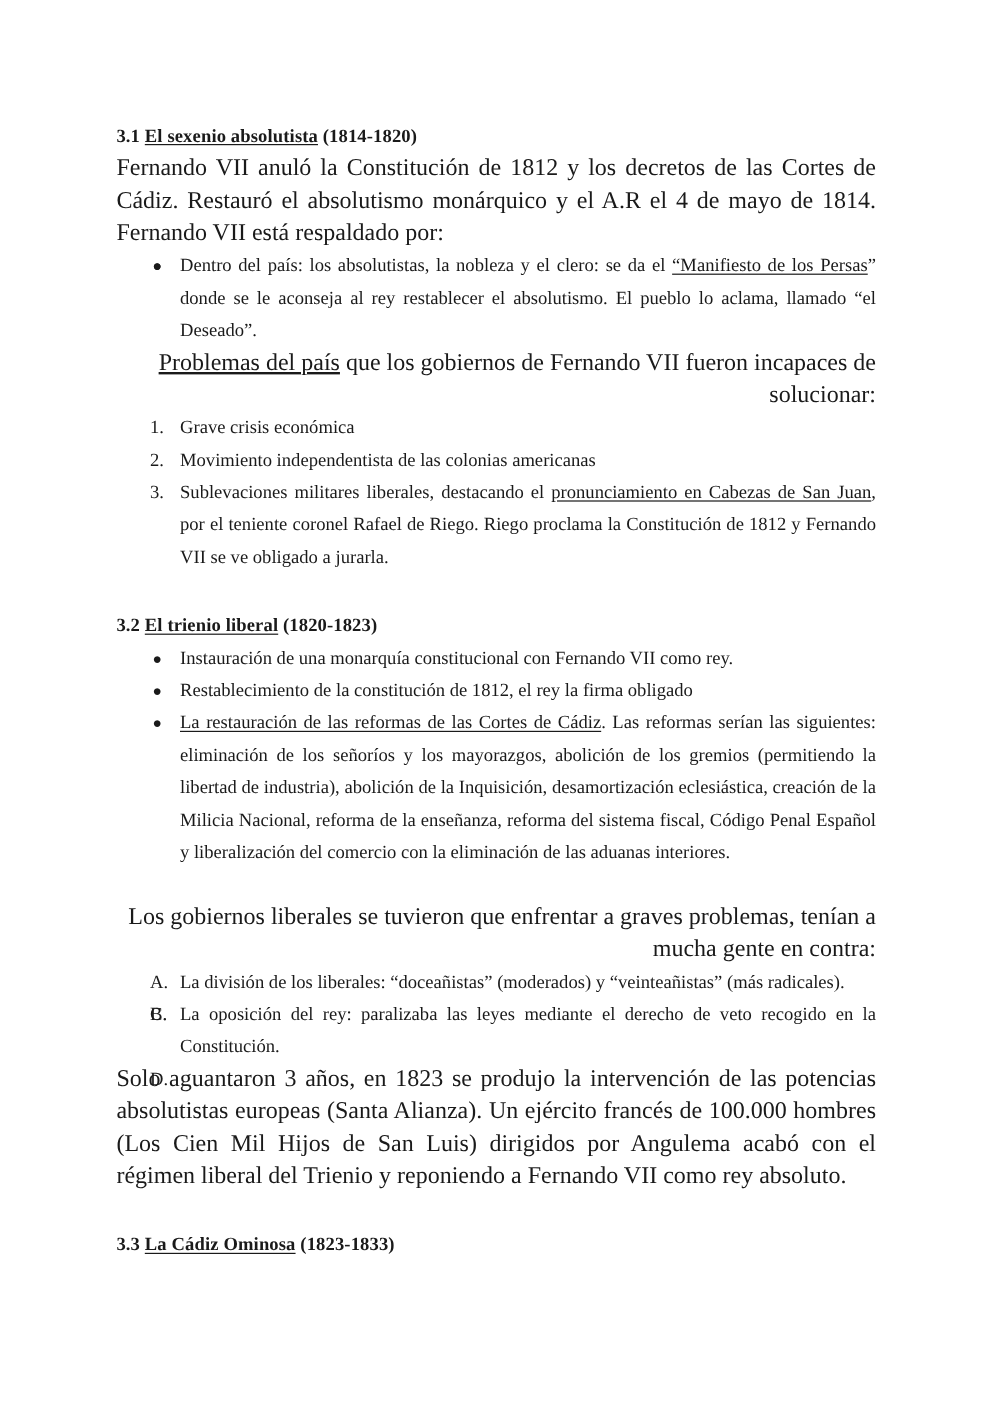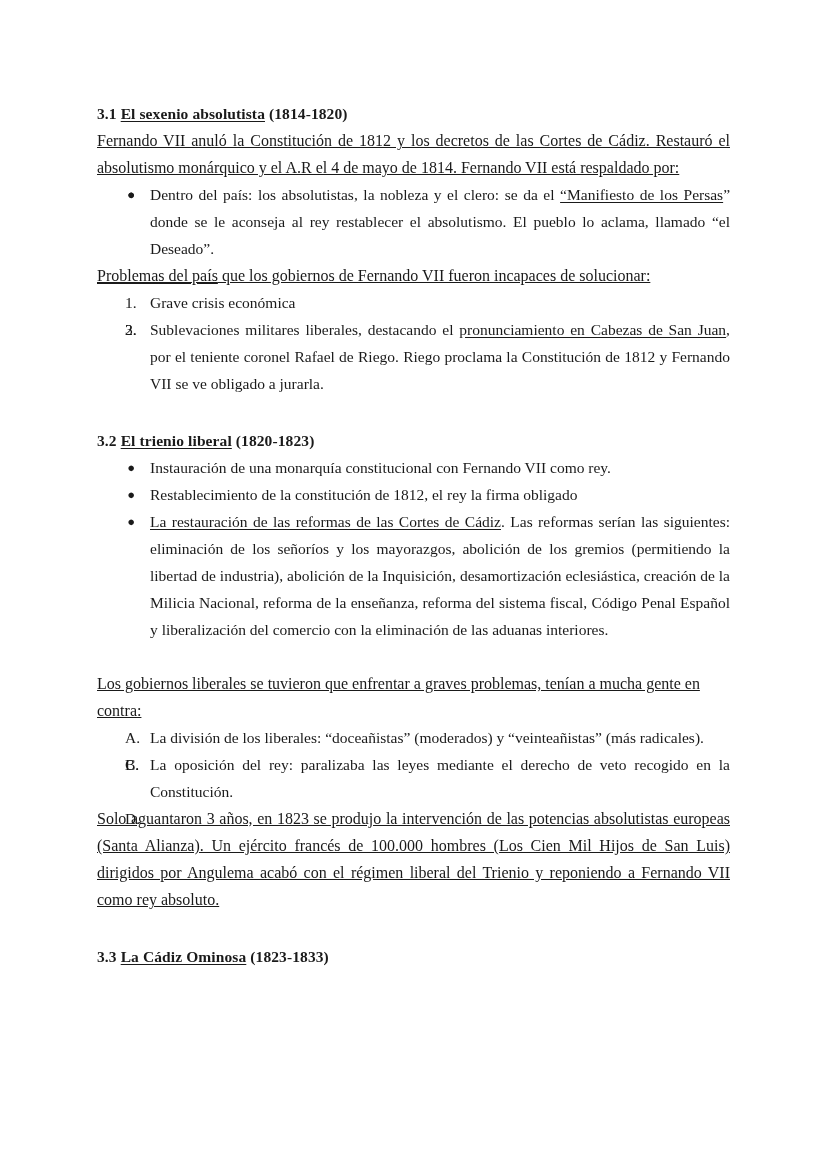--- a/index.html
+++ b/index.html
@@ -41,29 +41,28 @@
     font-weight: bold;
     text-decoration: underline;
     text-underline-offset: 2px;
   }
   .heading .yrs {
     font-weight: bold;
   }
 
   
   .para {
-    font-size: 16px;
+    font-size: 20px;
     line-height: 27px;
     margin: 0;
     text-align: justify;
     text-justify: inter-word;
-    text-decoration: underline;
   }
   .para.nojust {
-    text-align: left;
+    text-align: right;
   }
 
   
   ul.bullets,
   ol.nums,
   ol.alphas {
     margin: 0;
     padding: 0;
     list-style: none;
   }
@@ -137,20 +136,21 @@
 
     <p class="para nojust"><span class="u">Problemas del país</span><span> que los gobiernos de Fernando VII fueron incapaces de solucionar:</span></p>
 
     <ol class="nums">
       <li class="item nojust">
         <span class="marker">1.</span>
         <span>Grave crisis económica</span>
       </li>
       <li class="item nojust">
         <span class="marker">2.</span>
+        <span>Movimiento independentista de las colonias americanas</span>
       </li>
       <li class="item">
         <span class="marker">3.</span>
         <span><span>Sublevaciones militares liberales, destacando el </span><span class="u">pronunciamiento en Cabezas de San Juan</span><span>, por el teniente coronel Rafael de Riego. Riego proclama la Constitución de 1812 y Fernando VII se ve obligado a jurarla.</span></span>
       </li>
     </ol>
 
     <div class="gap-lg"></div>
 
     <p class="heading">

